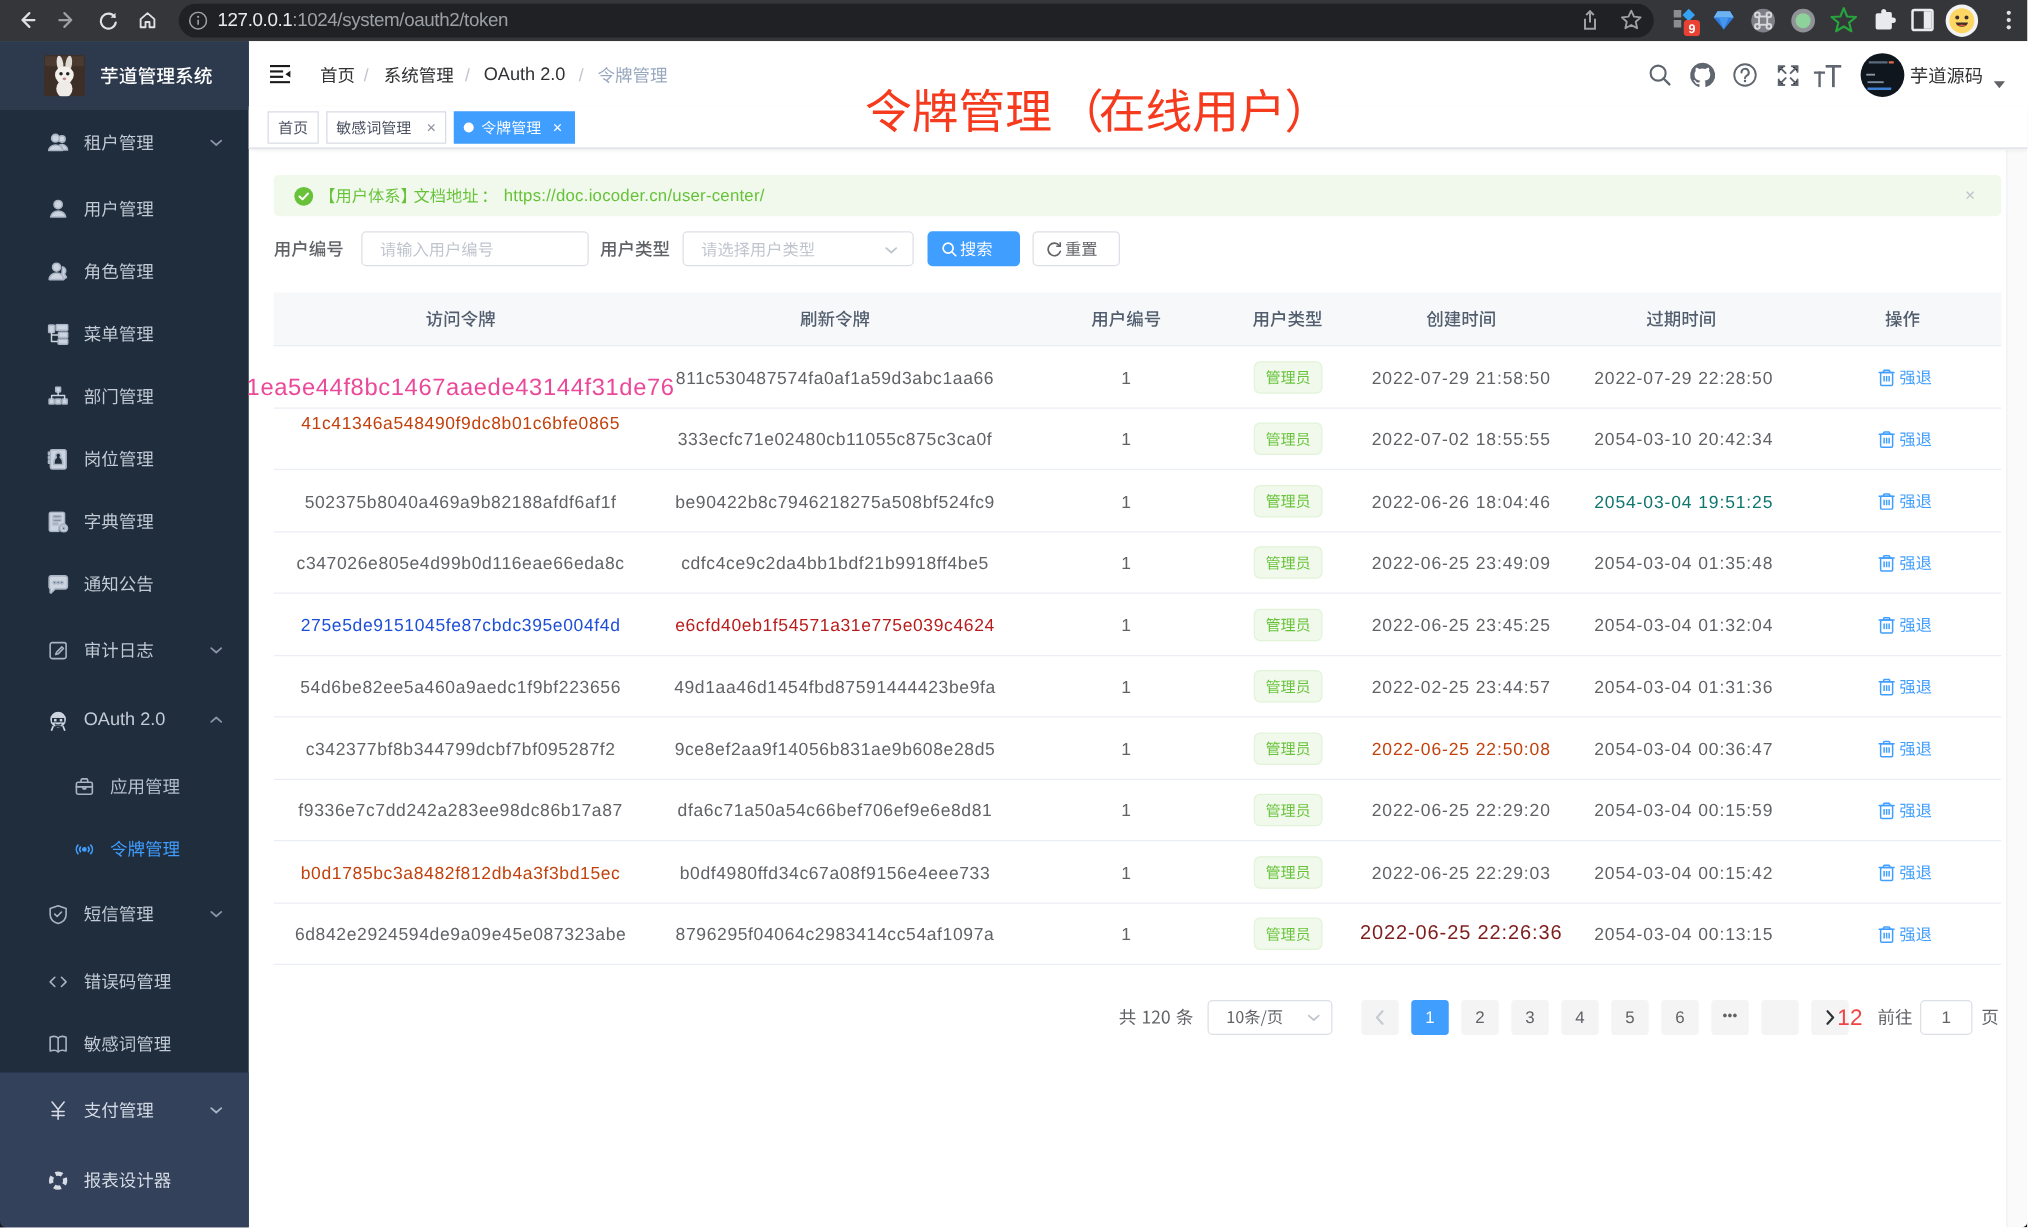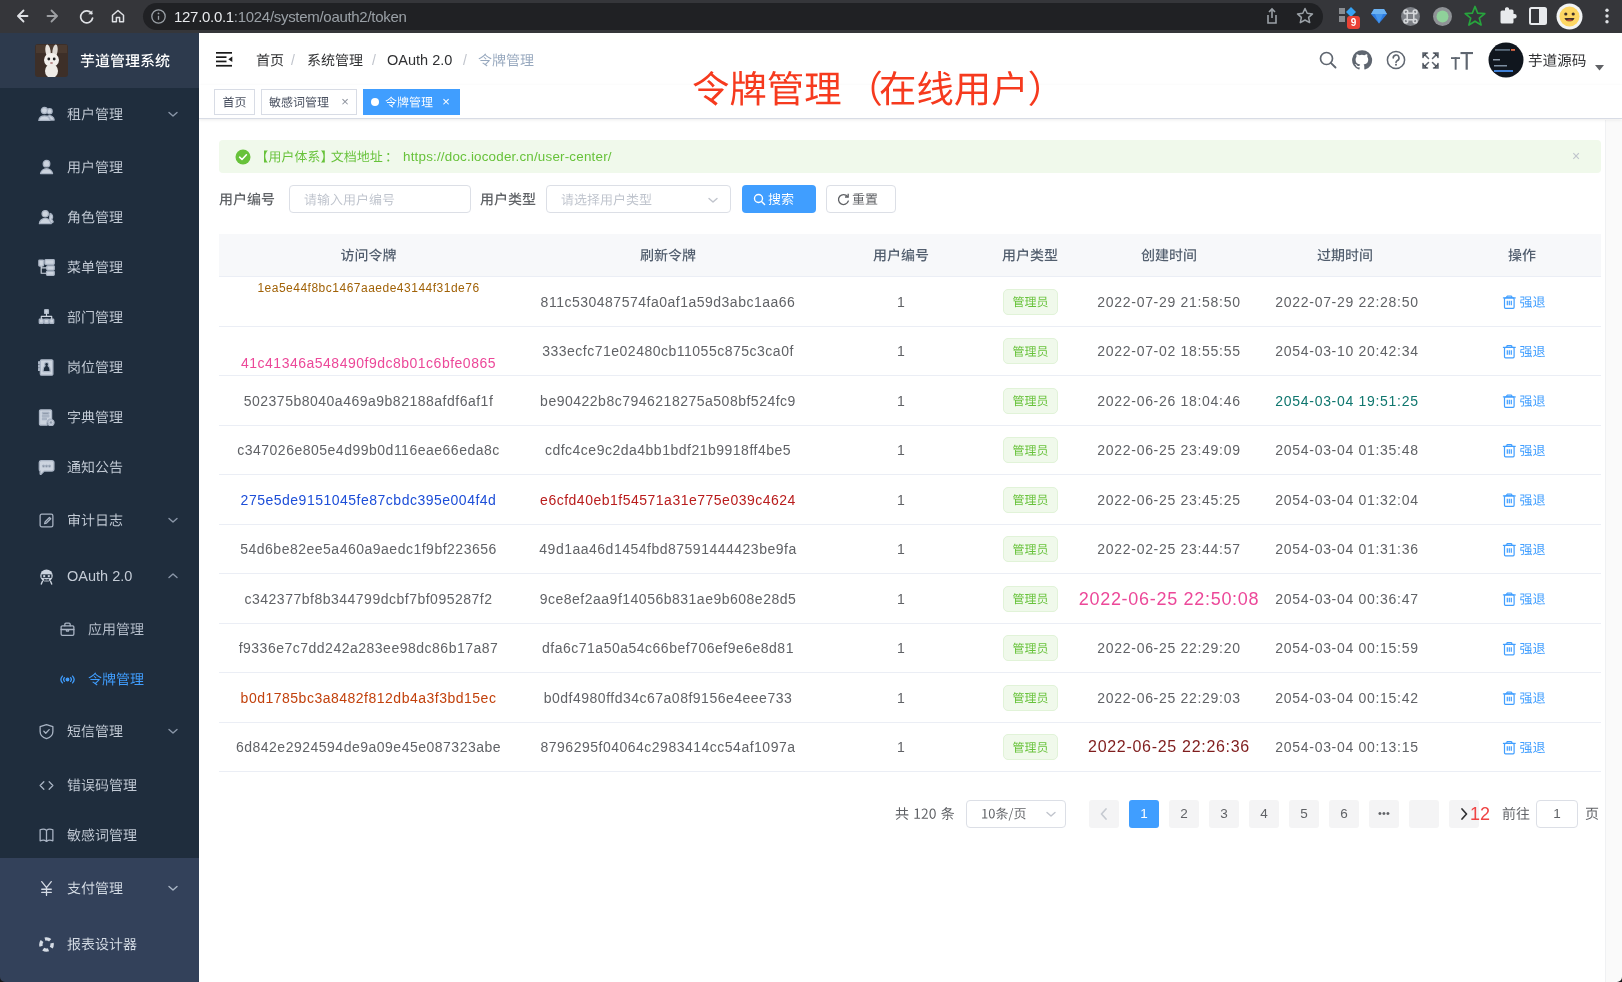--- a/index.html
+++ b/index.html
@@ -281,28 +281,28 @@
     <circle cx="5.5" cy="5.5" r="4" stroke="#fff" stroke-width="1.35" fill="none"></circle>
     <line x1="8.6" y1="8.6" x2="11.6" y2="11.6" stroke="#fff" stroke-width="1.35" stroke-linecap="round"></line>
   </svg>
 <div class="abs" style="left:826px;top:185px;width:70px;height:28px;background:#fff;border:1px solid #dcdfe6;border-radius:4px"></div>
 <svg class="abs" style="left:836px;top:192px;z-index:6" width="14" height="14" viewBox="0 0 14 14">
     <path d="M11.5 4.5 A 5 5 0 1 0 12.3 9" stroke="#606266" stroke-width="1.3" fill="none" stroke-linecap="round"></path>
     <path d="M12.2 1.8 L12.2 5 L9 5" stroke="#606266" stroke-width="1.3" fill="none"></path>
   </svg>
 <div class="abs" style="left:219px;top:234px;width:1382px;height:43px;background:#f7f8fa;border-bottom:1px solid #ebeef5"></div>
 <div class="abs" style="left:219px;top:325.5px;width:1382px;height:1px;background:#ebeef5"></div>
-<div class="abs" style="left:368.5px;top:278px;height:20px;line-height:20px;font-size:12px;color:#a16207;letter-spacing:0.5px;white-space:nowrap;transform:translateX(-50%);z-index:4">1ea5e44f8bc1467aaede43144f31de76</div>
+<div class="abs" style="left:368.5px;top:301px;height:20px;line-height:20px;font-size:19px;color:#ec4899;letter-spacing:0.5px;white-space:nowrap;transform:translateX(-50%);z-index:4">1ea5e44f8bc1467aaede43144f31de76</div>
 <div class="abs" style="left:668px;top:291.75px;height:20px;line-height:20px;font-size:14px;color:#606266;letter-spacing:0.5px;white-space:nowrap;transform:translateX(-50%);z-index:4">811c530487574fa0af1a59d3abc1aa66</div>
 <div class="abs" style="left:901px;top:291.75px;height:20px;line-height:20px;font-size:14px;color:#606266;letter-spacing:0.1px;white-space:nowrap;transform:translateX(-50%);z-index:4">1</div>
 <div class="abs" style="left:1003px;top:288.8px;width:55px;height:26px;background:#f0f9eb;border:1px solid #e1f3d8;border-radius:5px"></div>
 <div class="abs" style="left:1169px;top:291.75px;height:20px;line-height:20px;font-size:14px;color:#606266;letter-spacing:0.7px;white-space:nowrap;transform:translateX(-50%);z-index:4">2022-07-29 21:58:50</div>
 <div class="abs" style="left:1347px;top:291.75px;height:20px;line-height:20px;font-size:14px;color:#606266;letter-spacing:0.7px;white-space:nowrap;transform:translateX(-50%);z-index:4">2022-07-29 22:28:50</div>
 <div class="abs" style="left:219px;top:375.0px;width:1382px;height:1px;background:#ebeef5"></div>
-<div class="abs" style="left:368.5px;top:353px;height:20px;line-height:20px;font-size:14px;color:#ec4899;letter-spacing:0.5px;white-space:nowrap;transform:translateX(-50%);z-index:4">41c41346a548490f9dc8b01c6bfe0865</div>
+<div class="abs" style="left:368.5px;top:328px;height:20px;line-height:20px;font-size:14px;color:#c2410c;letter-spacing:0.5px;white-space:nowrap;transform:translateX(-50%);z-index:4">41c41346a548490f9dc8b01c6bfe0865</div>
 <div class="abs" style="left:668px;top:341.25px;height:20px;line-height:20px;font-size:14px;color:#606266;letter-spacing:0.5px;white-space:nowrap;transform:translateX(-50%);z-index:4">333ecfc71e02480cb11055c875c3ca0f</div>
 <div class="abs" style="left:901px;top:341.25px;height:20px;line-height:20px;font-size:14px;color:#606266;letter-spacing:0.1px;white-space:nowrap;transform:translateX(-50%);z-index:4">1</div>
 <div class="abs" style="left:1003px;top:338.2px;width:55px;height:26px;background:#f0f9eb;border:1px solid #e1f3d8;border-radius:5px"></div>
 <div class="abs" style="left:1169px;top:341.25px;height:20px;line-height:20px;font-size:14px;color:#606266;letter-spacing:0.7px;white-space:nowrap;transform:translateX(-50%);z-index:4">2022-07-02 18:55:55</div>
 <div class="abs" style="left:1347px;top:341.25px;height:20px;line-height:20px;font-size:14px;color:#606266;letter-spacing:0.7px;white-space:nowrap;transform:translateX(-50%);z-index:4">2054-03-10 20:42:34</div>
 <div class="abs" style="left:219px;top:424.5px;width:1382px;height:1px;background:#ebeef5"></div>
 <div class="abs" style="left:368.5px;top:390.75px;height:20px;line-height:20px;font-size:14px;color:#606266;letter-spacing:0.5px;white-space:nowrap;transform:translateX(-50%);z-index:4">502375b8040a469a9b82188afdf6af1f</div>
 <div class="abs" style="left:668px;top:390.75px;height:20px;line-height:20px;font-size:14px;color:#606266;letter-spacing:0.5px;white-space:nowrap;transform:translateX(-50%);z-index:4">be90422b8c7946218275a508bf524fc9</div>
 <div class="abs" style="left:901px;top:390.75px;height:20px;line-height:20px;font-size:14px;color:#606266;letter-spacing:0.1px;white-space:nowrap;transform:translateX(-50%);z-index:4">1</div>
 <div class="abs" style="left:1003px;top:387.8px;width:55px;height:26px;background:#f0f9eb;border:1px solid #e1f3d8;border-radius:5px"></div>
@@ -327,21 +327,21 @@
 <div class="abs" style="left:668px;top:539.25px;height:20px;line-height:20px;font-size:14px;color:#606266;letter-spacing:0.5px;white-space:nowrap;transform:translateX(-50%);z-index:4">49d1aa46d1454fbd87591444423be9fa</div>
 <div class="abs" style="left:901px;top:539.25px;height:20px;line-height:20px;font-size:14px;color:#606266;letter-spacing:0.1px;white-space:nowrap;transform:translateX(-50%);z-index:4">1</div>
 <div class="abs" style="left:1003px;top:536.2px;width:55px;height:26px;background:#f0f9eb;border:1px solid #e1f3d8;border-radius:5px"></div>
 <div class="abs" style="left:1169px;top:539.25px;height:20px;line-height:20px;font-size:14px;color:#606266;letter-spacing:0.7px;white-space:nowrap;transform:translateX(-50%);z-index:4">2022-02-25 23:44:57</div>
 <div class="abs" style="left:1347px;top:539.25px;height:20px;line-height:20px;font-size:14px;color:#606266;letter-spacing:0.7px;white-space:nowrap;transform:translateX(-50%);z-index:4">2054-03-04 01:31:36</div>
 <div class="abs" style="left:219px;top:622.5px;width:1382px;height:1px;background:#ebeef5"></div>
 <div class="abs" style="left:368.5px;top:588.75px;height:20px;line-height:20px;font-size:14px;color:#606266;letter-spacing:0.5px;white-space:nowrap;transform:translateX(-50%);z-index:4">c342377bf8b344799dcbf7bf095287f2</div>
 <div class="abs" style="left:668px;top:588.75px;height:20px;line-height:20px;font-size:14px;color:#606266;letter-spacing:0.5px;white-space:nowrap;transform:translateX(-50%);z-index:4">9ce8ef2aa9f14056b831ae9b608e28d5</div>
 <div class="abs" style="left:901px;top:588.75px;height:20px;line-height:20px;font-size:14px;color:#606266;letter-spacing:0.1px;white-space:nowrap;transform:translateX(-50%);z-index:4">1</div>
 <div class="abs" style="left:1003px;top:585.8px;width:55px;height:26px;background:#f0f9eb;border:1px solid #e1f3d8;border-radius:5px"></div>
-<div class="abs" style="left:1169px;top:588.75px;height:20px;line-height:20px;font-size:18px;color:#ec4899;letter-spacing:0.7px;white-space:nowrap;transform:translateX(-50%);z-index:4">2022-06-25 22:50:08</div>
+<div class="abs" style="left:1169px;top:588.75px;height:20px;line-height:20px;font-size:14px;color:#c2410c;letter-spacing:0.7px;white-space:nowrap;transform:translateX(-50%);z-index:4">2022-06-25 22:50:08</div>
 <div class="abs" style="left:1347px;top:588.75px;height:20px;line-height:20px;font-size:14px;color:#606266;letter-spacing:0.7px;white-space:nowrap;transform:translateX(-50%);z-index:4">2054-03-04 00:36:47</div>
 <div class="abs" style="left:219px;top:672.0px;width:1382px;height:1px;background:#ebeef5"></div>
 <div class="abs" style="left:368.5px;top:638.25px;height:20px;line-height:20px;font-size:14px;color:#606266;letter-spacing:0.5px;white-space:nowrap;transform:translateX(-50%);z-index:4">f9336e7c7dd242a283ee98dc86b17a87</div>
 <div class="abs" style="left:668px;top:638.25px;height:20px;line-height:20px;font-size:14px;color:#606266;letter-spacing:0.5px;white-space:nowrap;transform:translateX(-50%);z-index:4">dfa6c71a50a54c66bef706ef9e6e8d81</div>
 <div class="abs" style="left:901px;top:638.25px;height:20px;line-height:20px;font-size:14px;color:#606266;letter-spacing:0.1px;white-space:nowrap;transform:translateX(-50%);z-index:4">1</div>
 <div class="abs" style="left:1003px;top:635.2px;width:55px;height:26px;background:#f0f9eb;border:1px solid #e1f3d8;border-radius:5px"></div>
 <div class="abs" style="left:1169px;top:638.25px;height:20px;line-height:20px;font-size:14px;color:#606266;letter-spacing:0.7px;white-space:nowrap;transform:translateX(-50%);z-index:4">2022-06-25 22:29:20</div>
 <div class="abs" style="left:1347px;top:638.25px;height:20px;line-height:20px;font-size:14px;color:#606266;letter-spacing:0.7px;white-space:nowrap;transform:translateX(-50%);z-index:4">2054-03-04 00:15:59</div>
 <div class="abs" style="left:219px;top:721.5px;width:1382px;height:1px;background:#ebeef5"></div>
 <div class="abs" style="left:368.5px;top:687.75px;height:20px;line-height:20px;font-size:14px;color:#c2410c;letter-spacing:0.5px;white-space:nowrap;transform:translateX(-50%);z-index:4">b0d1785bc3a8482f812db4a3f3bd15ec</div>

